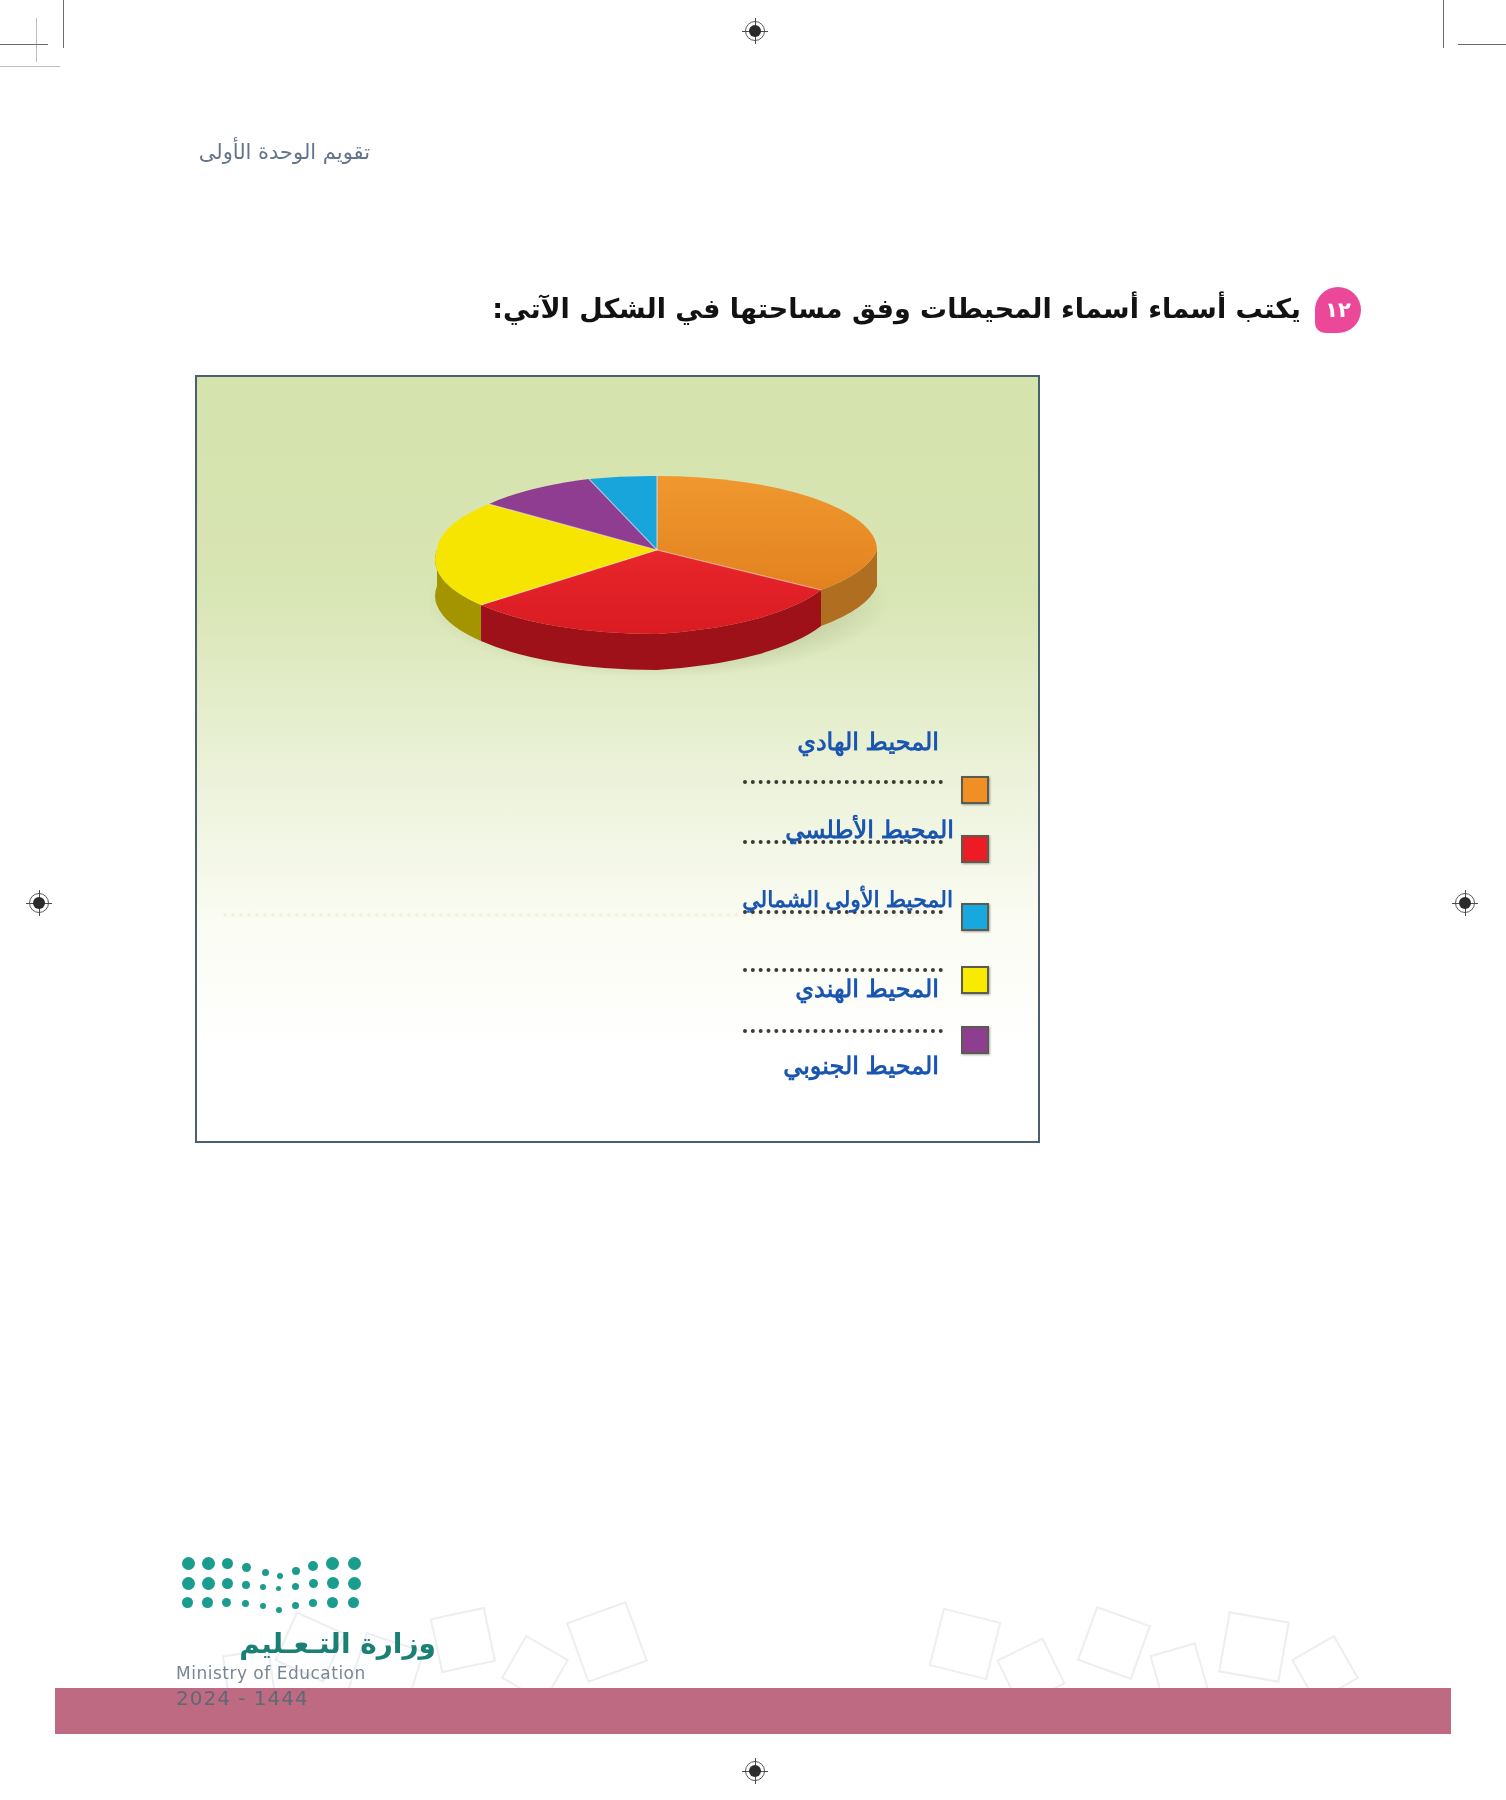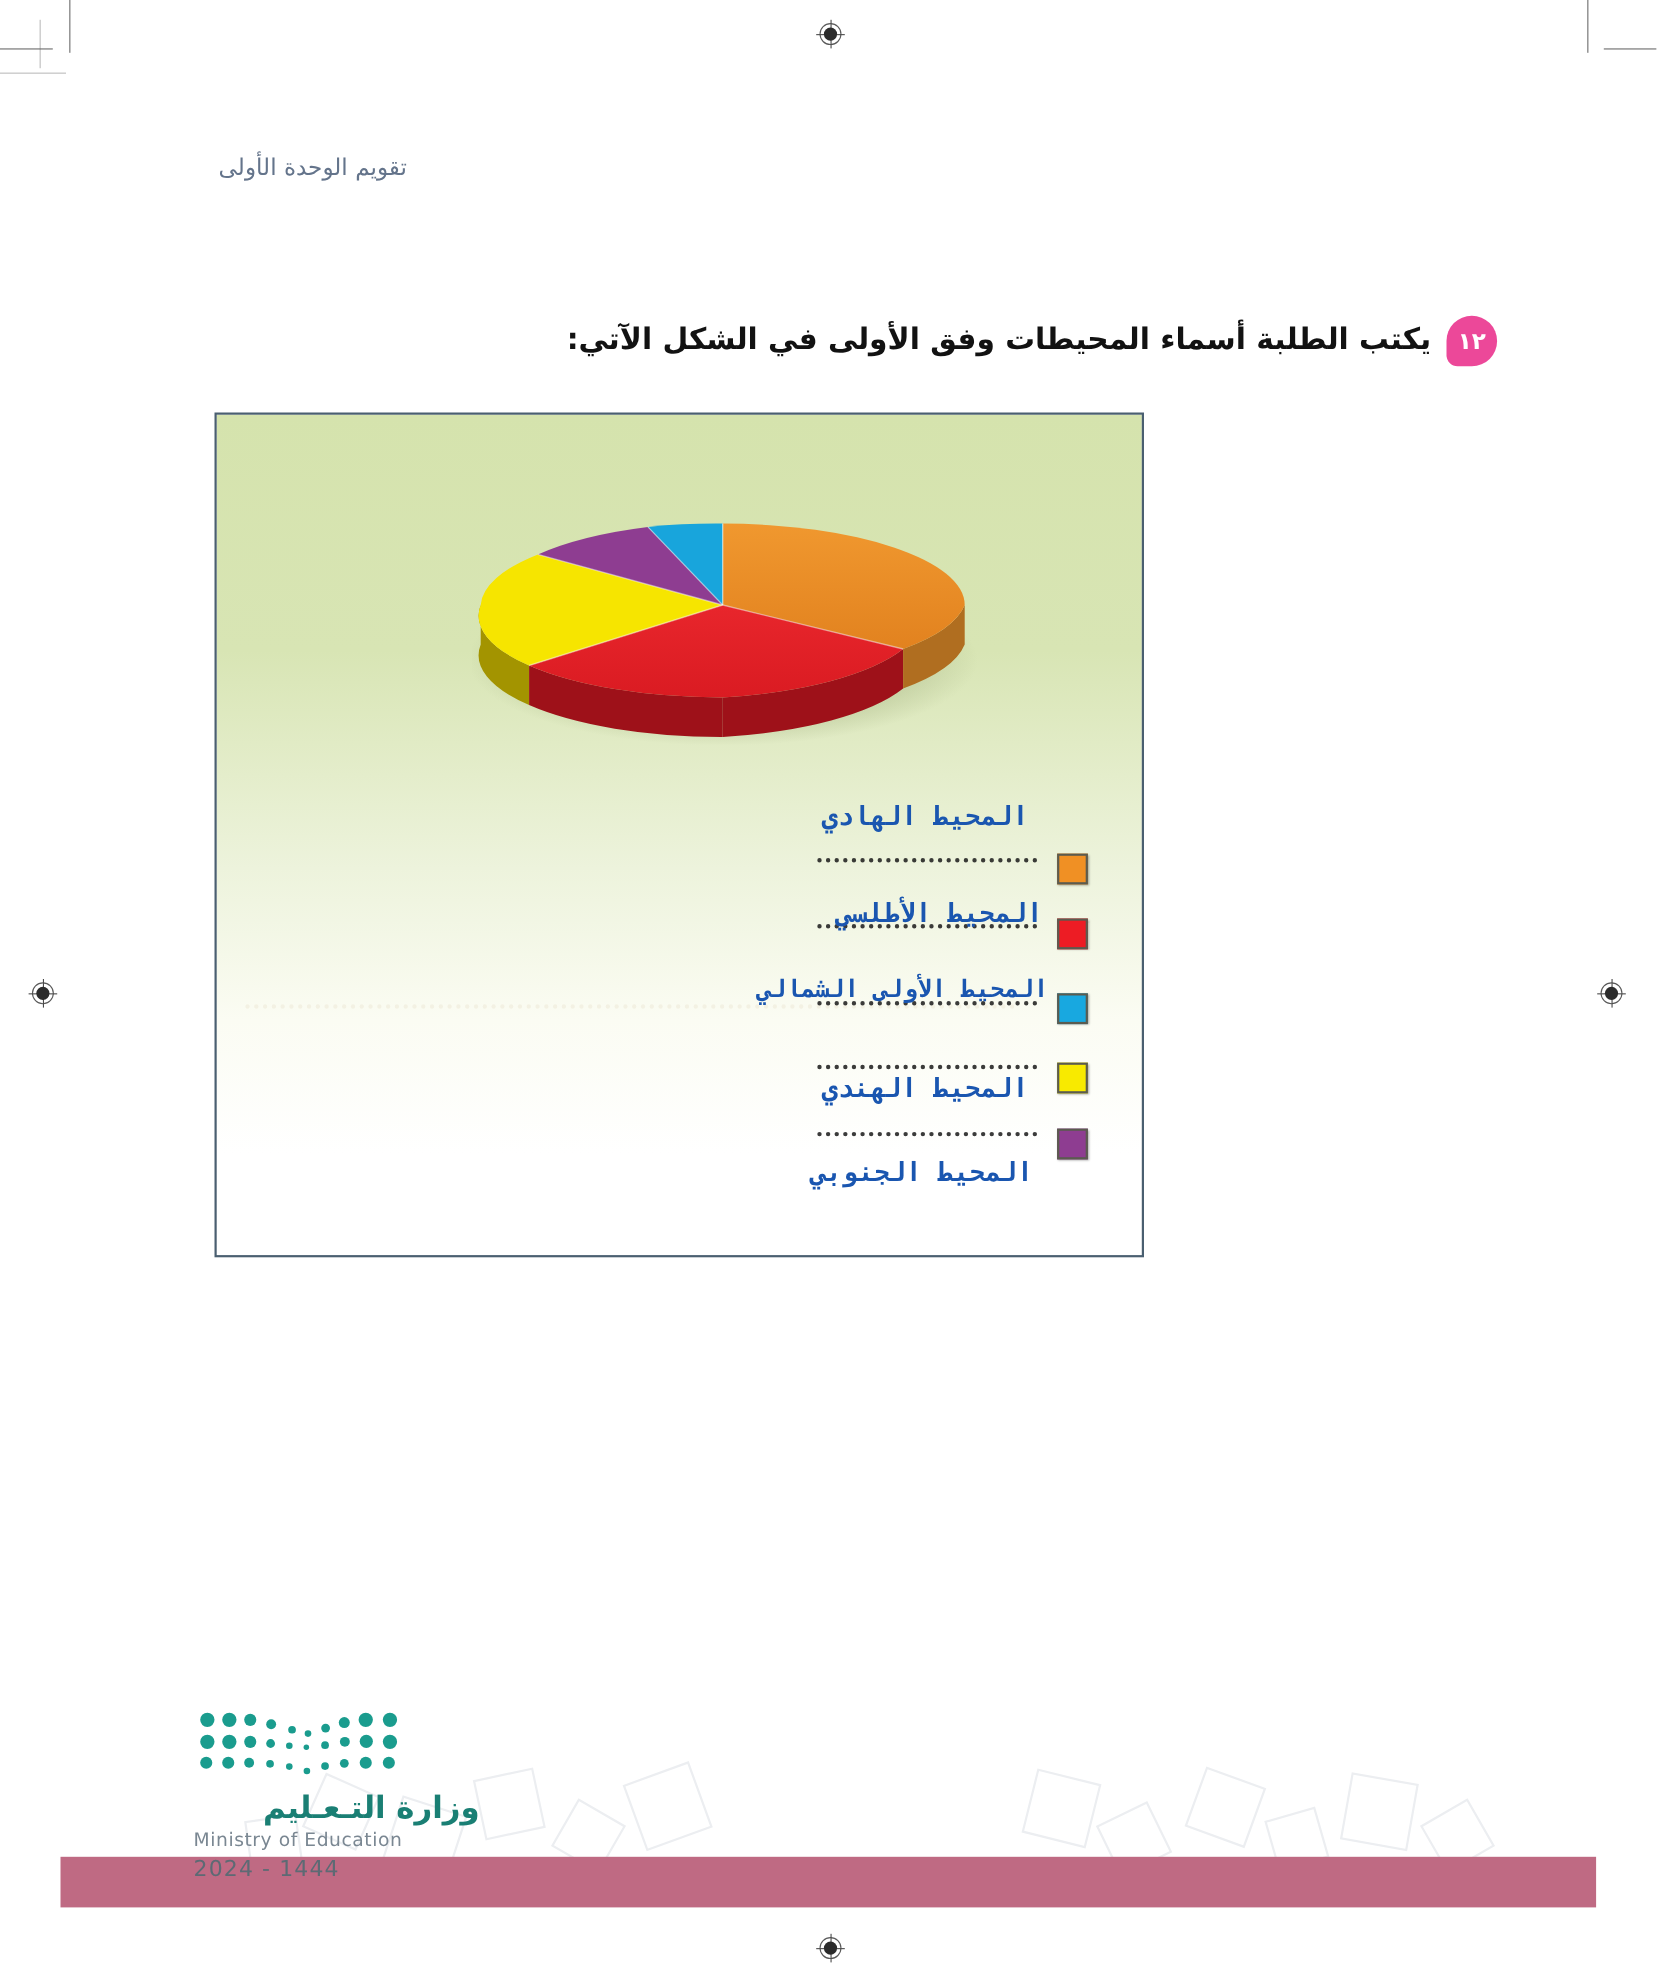--- a/index.html
+++ b/index.html
@@ -62,23 +62,23 @@
   .swatch{
     position:absolute;width:28px;height:28px;
     border:2px solid #5b5b4f;box-sizing:border-box;
     box-shadow:1px 1px 2px rgba(0,0,0,.35);
   }
   .dots{
     position:absolute;height:4px;border-bottom:4px dotted #1a1a1a;
     opacity:.85;
   }
   .hand{
-    position:absolute;direction:rtl;text-align:center;white-space:nowrap;
+    position:absolute;direction:rtl;text-align:right;white-space:nowrap;
     color:#1a56b0;font-size:24px;font-weight:700;
-    font-family:Liberation Mono, monospace;
+    font-family:Liberation Sans, sans-serif;
   }
 
   
   .foot-band{position:absolute;left:55px;bottom:66px;width:1396px;height:46px;background:#bf6a83;}
   .foot-deco{position:absolute;left:55px;bottom:66px;width:1396px;height:140px;overflow:hidden;}
   .dsq{position:absolute;border:2px solid #eceef1;}
   .logo{position:absolute;left:160px;bottom:90px;width:260px;margin-left:16px;}
   .logo-dots{position:relative;height:62px;width:190px;margin-bottom:10px;}
   .logo-dots i{position:absolute;border-radius:50%;background:#1a9c8e;display:block;}
   .logo-ar{color:#1a7f74;font-size:28px;direction:rtl;letter-spacing:1px;font-weight:700;}
@@ -129,21 +129,21 @@
     <div class="ring"></div>
       <div class="h"></div>
       <div class="v"></div>
       <div class="dot"></div>
   </div>
 
   <div class="runhead">تقويم الوحدة الأولى</div>
 
   <div class="qrow">
     <div class="qbadge">١٢</div>
-    <div class="qtext">يكتب الطلبة أسماء المحيطات وفق  الأولى في الشكل الآتي:</div>
+    <div class="qtext">يكتب أسماء أسماء المحيطات وفق  مساحتها في الشكل الآتي:</div>
   </div>
 
   <div class="panel">
 
     <div class="pie-wrap">
       <svg class="pie-svg" viewBox="0 0 460 245" width="460" height="245">
         <defs>
           <radialGradient id="shadow" cx="50%" cy="50%" r="50%">
             <stop offset="60%" stop-color="#9aa878" stop-opacity="0.55"></stop>
             <stop offset="100%" stop-color="#9aa878" stop-opacity="0"></stop>

